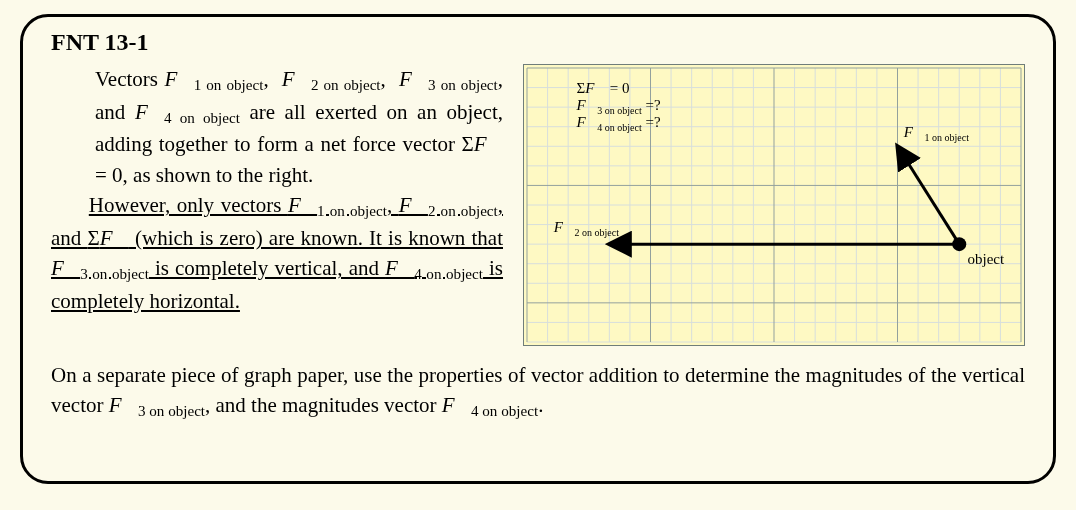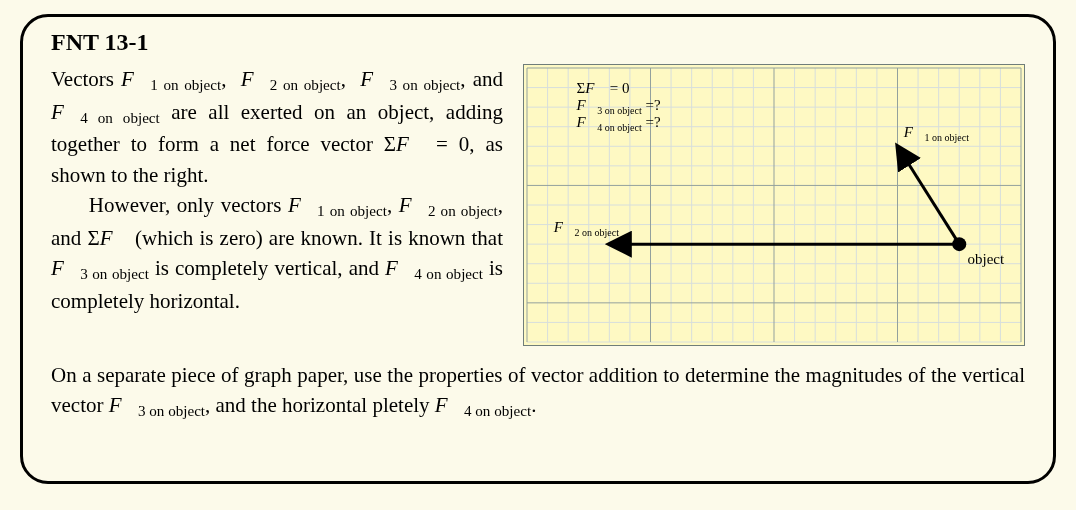--- a/index.html
+++ b/index.html
@@ -36,24 +36,26 @@
     display: flex;
     gap: 20px;
   }
   .textcol {
     flex: 1 1 auto;
     font-size: 21px;
     line-height: 1.45;
   }
   .para1 {
     text-align: justify;
+    margin-left: 44px;
   }
   .para2 {
     text-align: justify;
     text-indent: 1.8em;
+    text-decoration: underline;
   }
   .figcol {
     flex: 0 0 500px;
     height: 280px;
     border: 1px solid #6f7d7a;
     background: #fef9c3;
     position: relative;
   }
   .bottom {
     font-size: 21px;
@@ -164,17 +166,17 @@
               <text x="52.4" y="62.44285714285715"><tspan font-style="italic">F⃗</tspan><tspan font-size="10px" dy="4">4 on object</tspan><tspan dy="-4"> =?</tspan></text>
               <text x="379.675" y="71.5"><tspan font-style="italic">F⃗</tspan><tspan font-size="10px" dy="4">1 on object</tspan></text>
               <text x="29.75833333333333" y="167.4"><tspan font-style="italic">F⃗</tspan><tspan font-size="10px" dy="4">2 on object</tspan></text>
               <text x="443.4833333333333" y="198.71428571428572"><tspan>object</tspan></text>
             </g>
         </svg>
       </div>
     </div>
 
     <div class="bottom">
-      <span>On a separate piece of graph paper, use the properties of vector addition to determine the magnitudes of the vertical vector </span><span><span class="vec">F⃗</span><span class="sub">3 on object</span></span><span>, and the horizontal pletely </span><span><span class="vec">F⃗</span><span class="sub">4 on object</span></span><span>.</span>
+      <span>On a separate piece of graph paper, use the properties of vector addition to determine the magnitudes of the vertical vector </span><span><span class="vec">F⃗</span><span class="sub">3 on object</span></span><span>, and the magnitudes vector </span><span><span class="vec">F⃗</span><span class="sub">4 on object</span></span><span>.</span>
     </div>
 
   </div>
 </div>
 
 </body></html>

